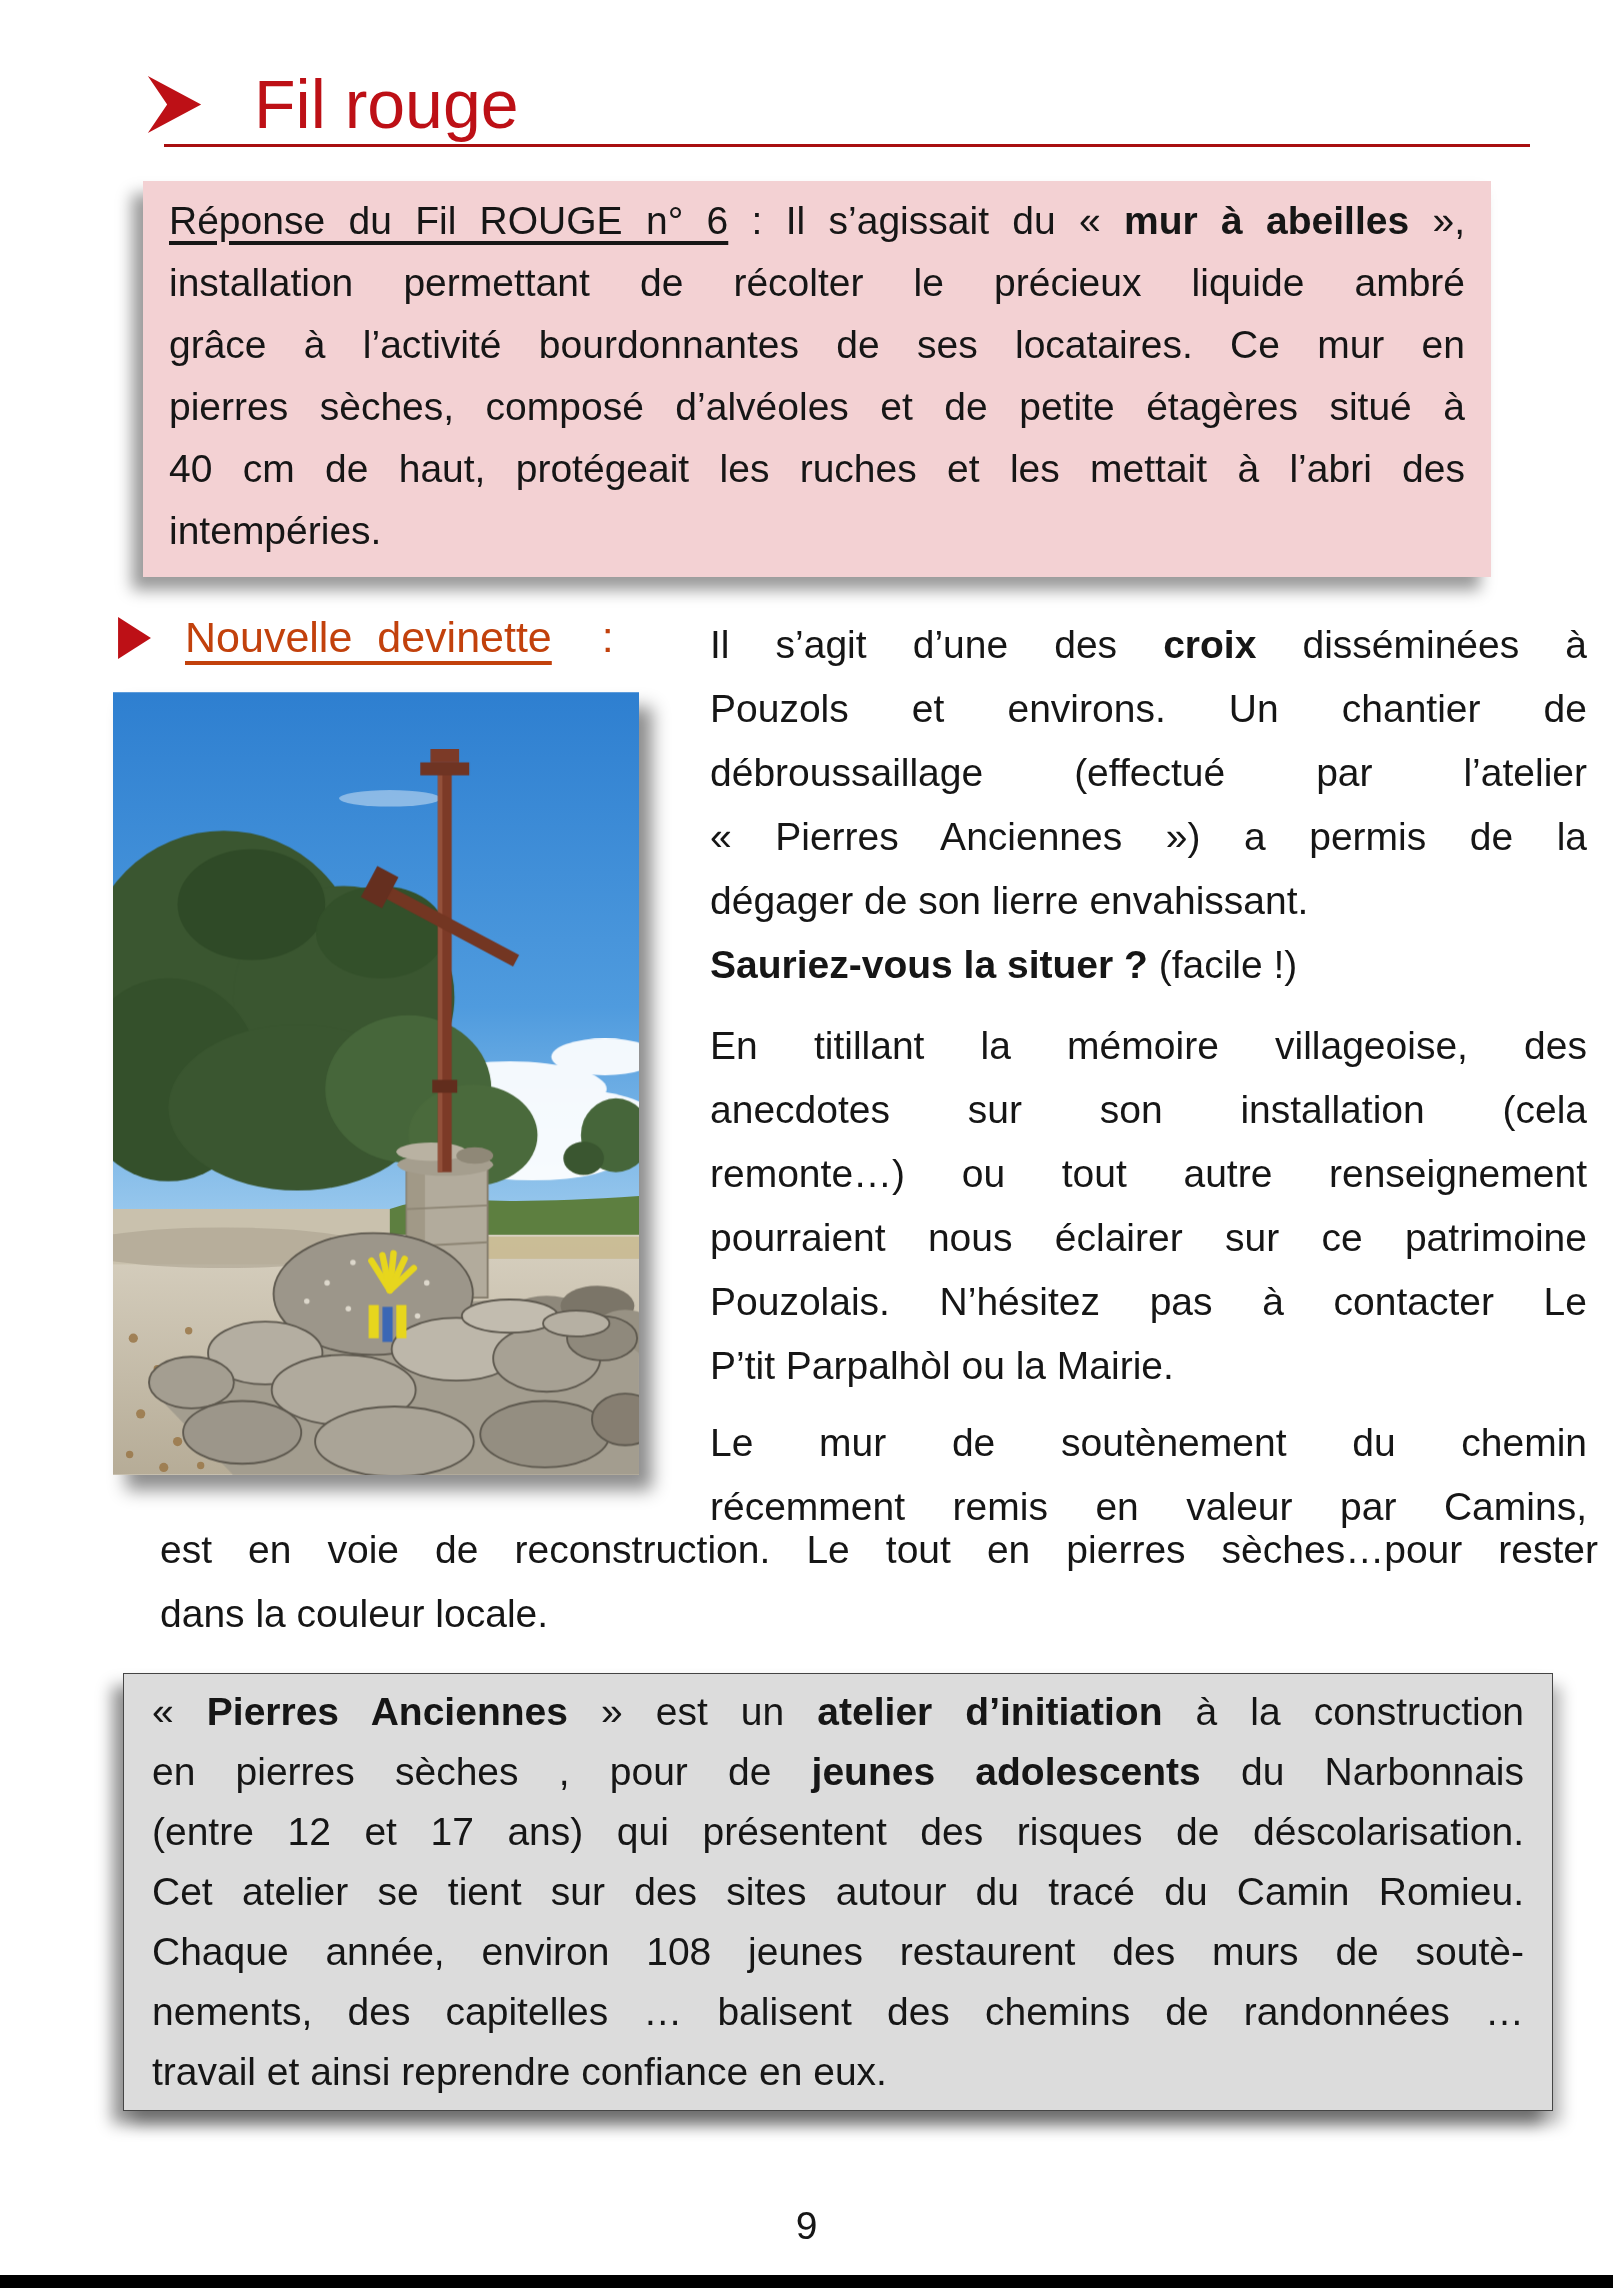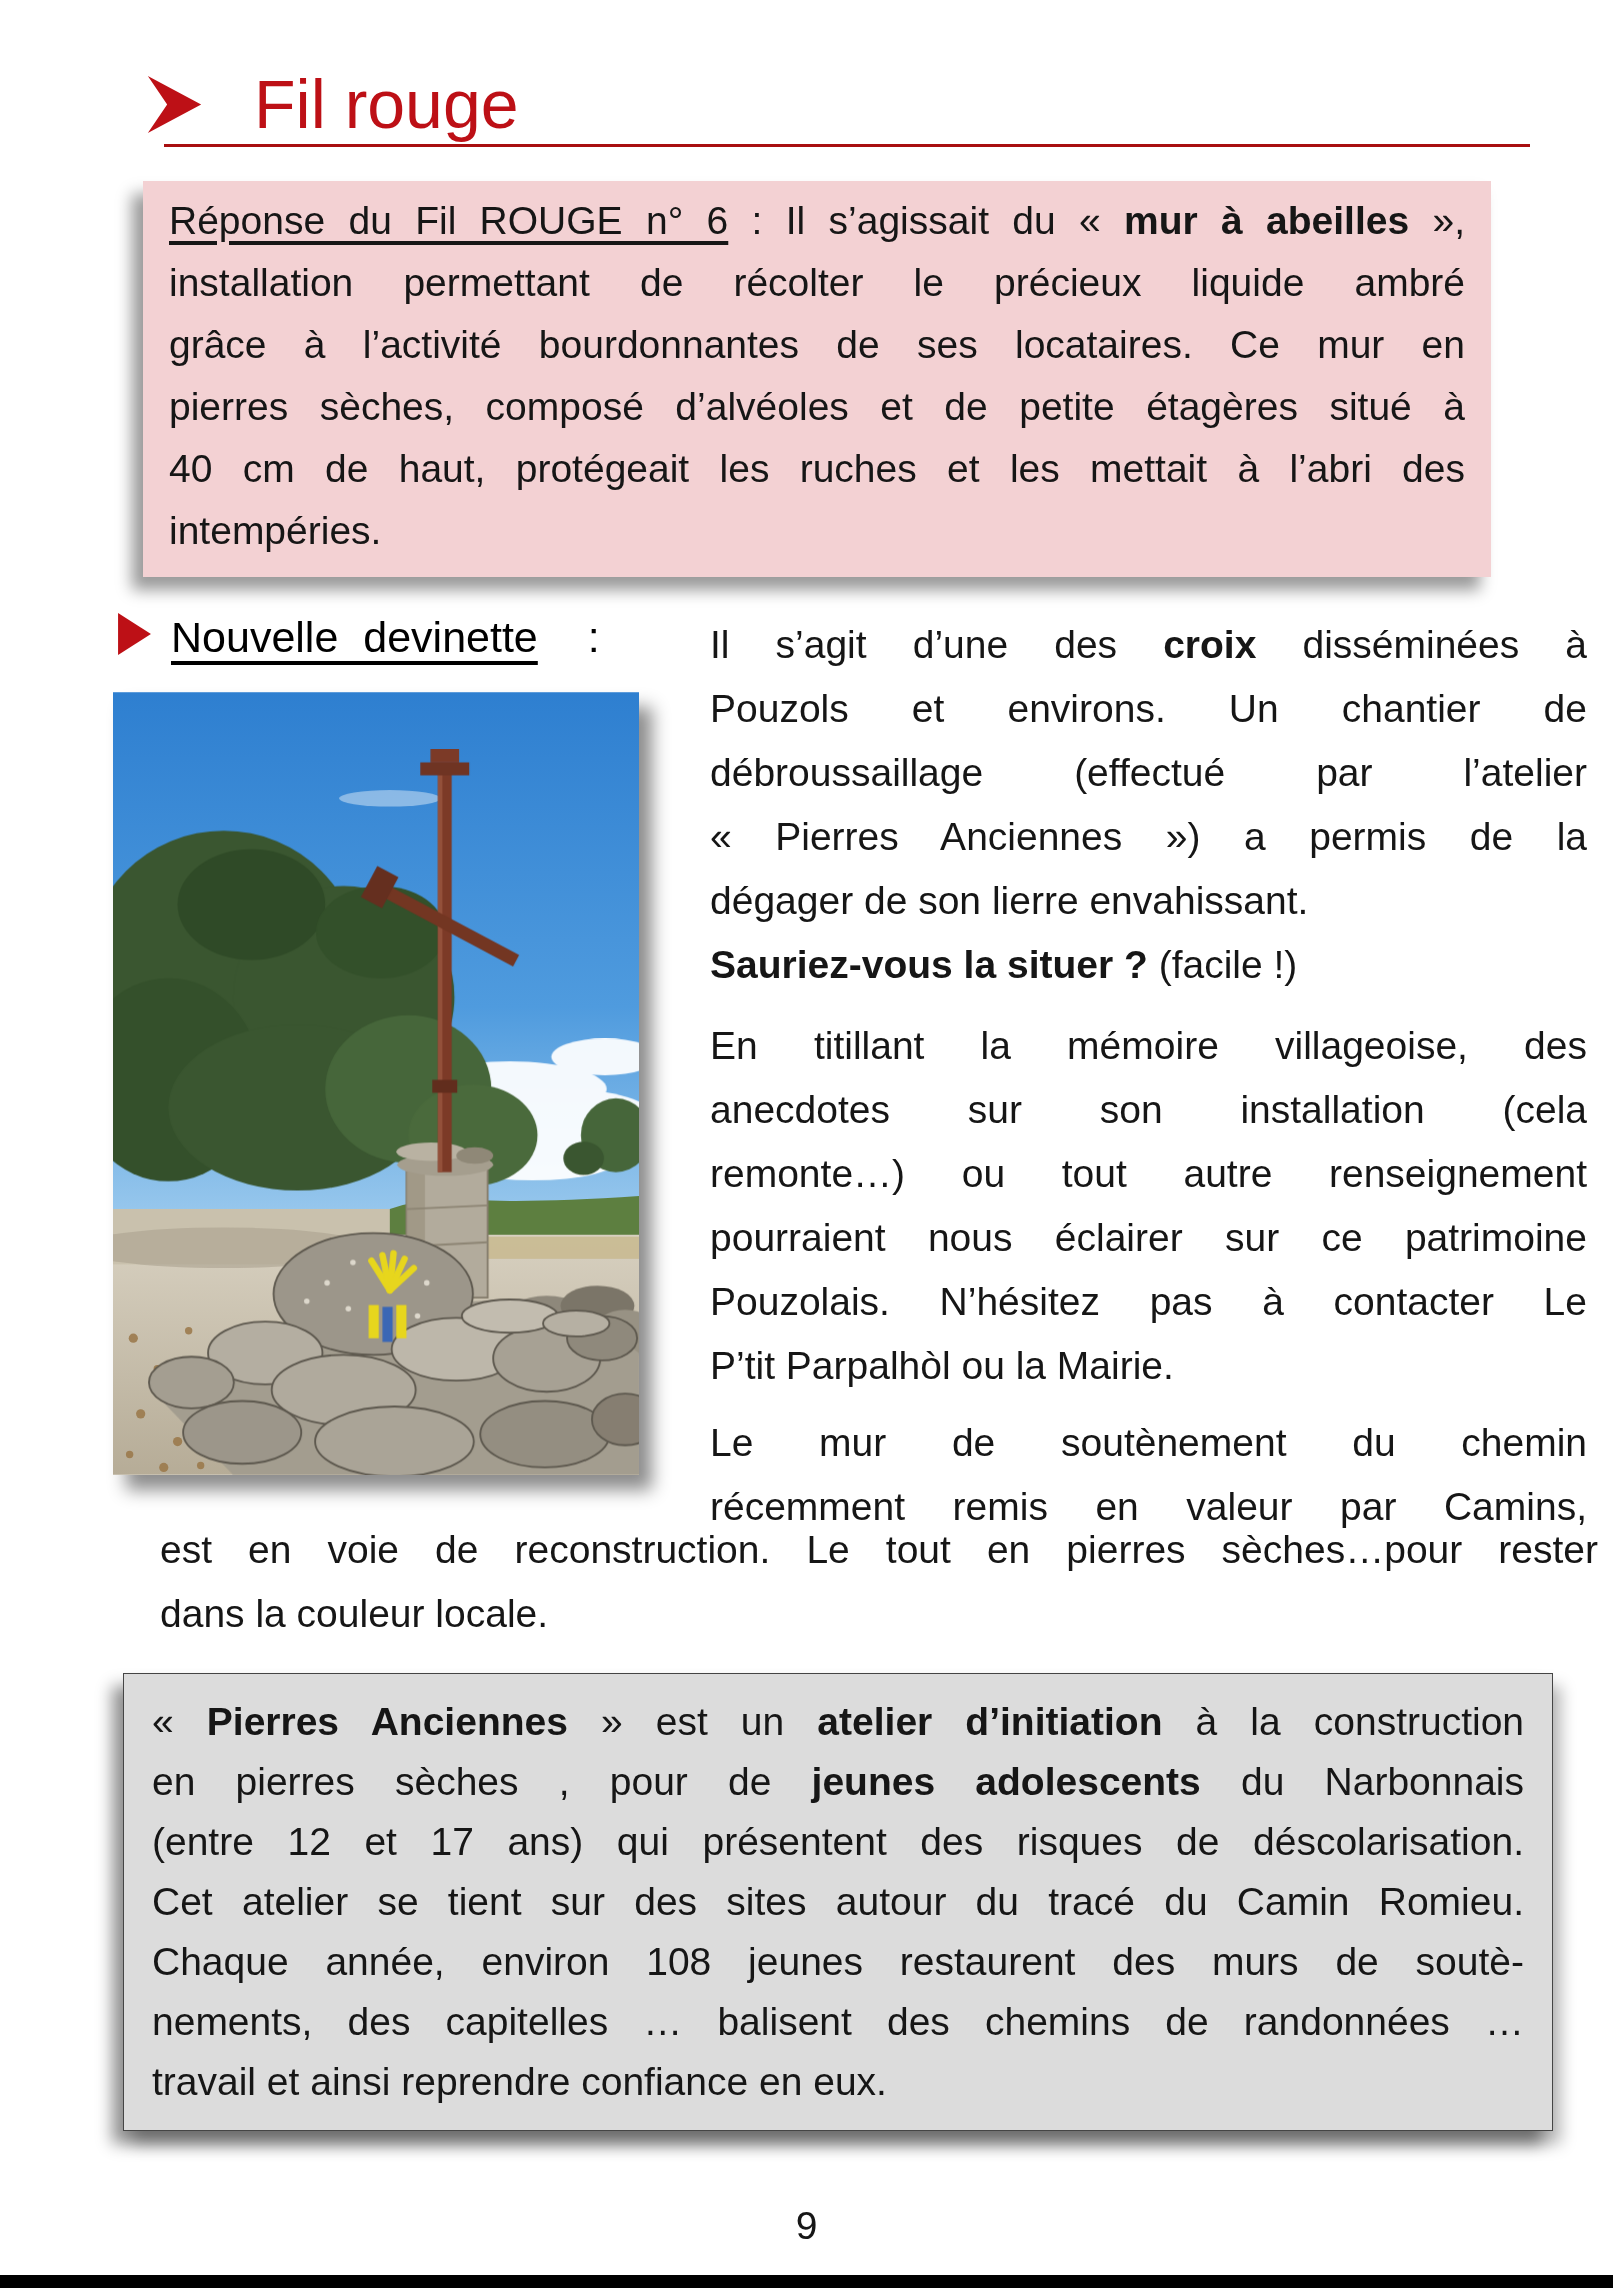--- a/index.html
+++ b/index.html
@@ -16,40 +16,40 @@
   .tl.j{text-align:justify;text-align-last:justify;}
   .b{font-weight:bold;}
   .u{text-decoration:underline;text-decoration-thickness:3.7px;text-underline-offset:7.4px;}
 
   
   .response-box{position:absolute;left:143px;top:181px;width:1348px;box-sizing:border-box;
     padding:9.2px 26px 14.8px;background:#f3d1d3;font-size:39px;line-height:62px;
     box-shadow:-11px 13px 14.8px rgba(0,0,0,.40);}
 
   
-  .devinette{position:absolute;left:118px;top:613px;display:flex;gap:20px;
-    color:#000000;font-size:43px;word-spacing:13px;}
+  .devinette{position:absolute;left:118px;top:613px;display:flex;align-items:center;gap:34px;
+    color:#c2410c;font-size:43px;word-spacing:13px;}
   .devinette .u{text-decoration-thickness:3.7px;text-underline-offset:9.2px;}
 
   
   .photo{position:absolute;left:113px;top:692px;width:526px;height:783px;
     box-shadow:13px 14.8px 16.6px rgba(0,0,0,.45);}
   .photo svg{display:block;}
 
   
   .right-col{position:absolute;left:710px;top:613px;width:877px;font-size:39px;line-height:64px;}
   .right-col .p2{margin-top:16.6px;}
   .right-col .p3{margin-top:13px;}
 
   
   .full-cont{position:absolute;left:120px;top:1518px;width:1438px;font-size:39px;line-height:64px;margin-left:40px;}
 
   
   .info-box{position:absolute;left:123px;top:1673px;width:1430px;box-sizing:border-box;
-    padding:18px 28px;background:#dcdcdc;border:1.8px solid #454545;font-size:39px;line-height:60px;
+    padding:8px 28px;background:#dcdcdc;border:1.8px solid #454545;font-size:39px;line-height:60px;
     box-shadow:-11px 13px 14.8px rgba(0,0,0,.42),9.2px 13px 14.8px rgba(0,0,0,.28);}
 
   .page-number{position:absolute;left:0;top:2204px;width:1613px;text-align:center;font-size:39px;color:#161616;}
   .bottom-bar{position:absolute;left:0;bottom:0;width:100%;height:14px;background:#000;}
 </style>
 </head>
 <body>
 
 <div class="page">
 

